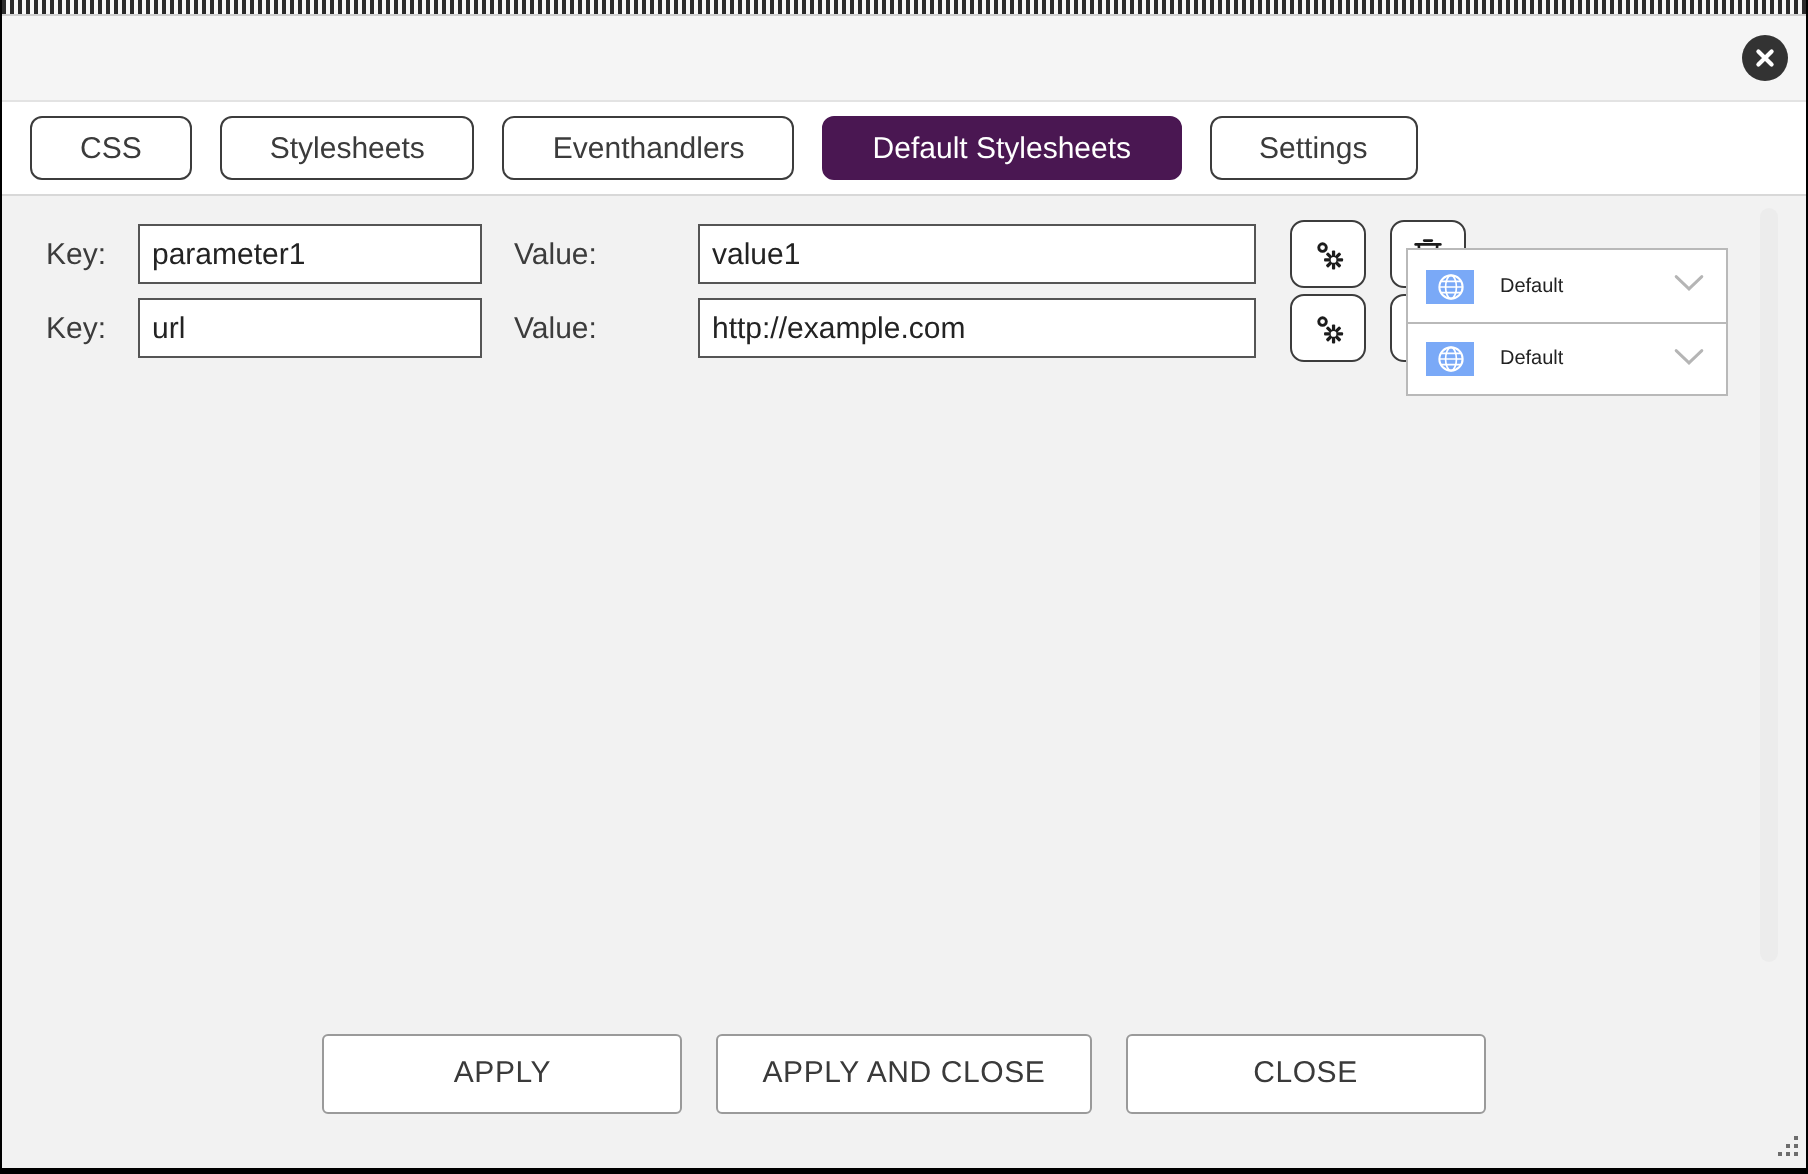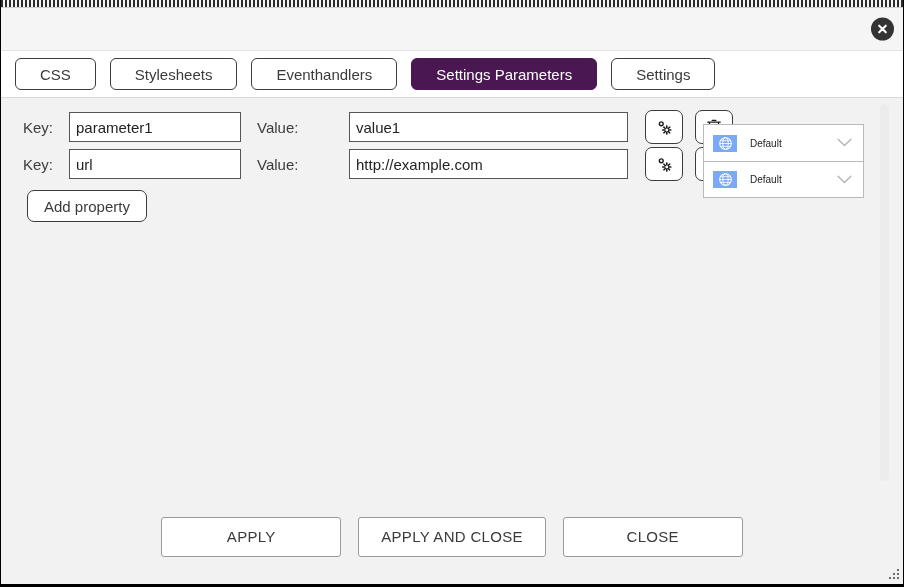--- a/index.html
+++ b/index.html
@@ -291,21 +291,21 @@
     <div class="tab">
       <span>CSS</span>
     </div>
     <div class="tab">
       <span>Stylesheets</span>
     </div>
     <div class="tab">
       <span>Eventhandlers</span>
     </div>
     <div class="tab active">
-      <span>Settings Parameters</span>
+      <span>Default Stylesheets</span>
     </div>
     <div class="tab">
       <span>Settings</span>
     </div>
   </div>
 
   <div class="content">
     <div class="content-inner">
 
       <div class="rows">
@@ -408,23 +408,20 @@
             <span class="dd-caret">
               <svg width="17" height="11" viewBox="0 0 18 12" aria-hidden="true">
                 <path d="M2 2.5 L9 9.2 L16 2.5" fill="none" stroke="#b5b5b5" stroke-width="1.6" stroke-linecap="round"></path>
               </svg>
             </span>
           </div>
         </div>
 
       </div>
 
-      <div class="add-wrap">
-        <button class="add-btn">Add property</button>
-      </div>
 
     </div>
 
     <div class="scrollbar-track"></div>
   </div>
 
   <div class="footer">
     <button class="footer-btn">APPLY</button>
     <button class="footer-btn">APPLY AND CLOSE</button>
     <button class="footer-btn">CLOSE</button>

